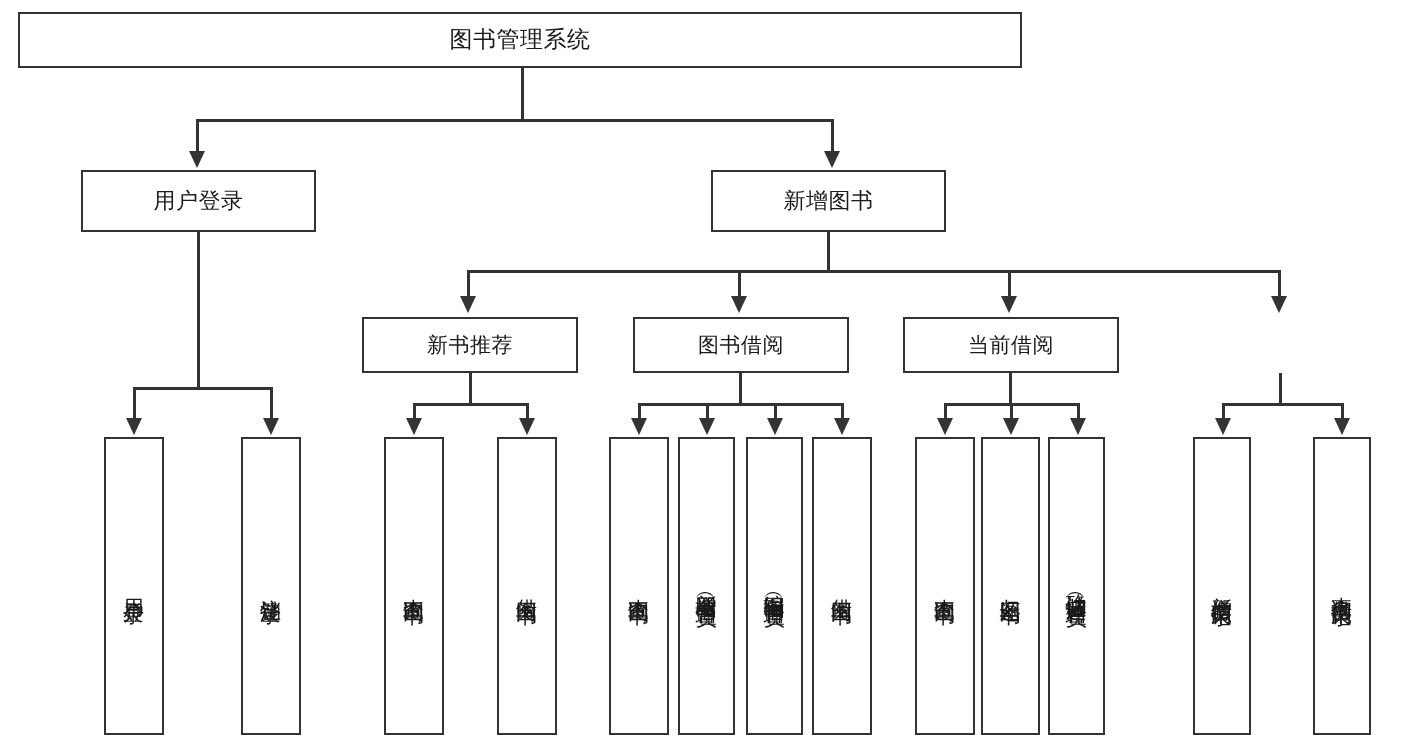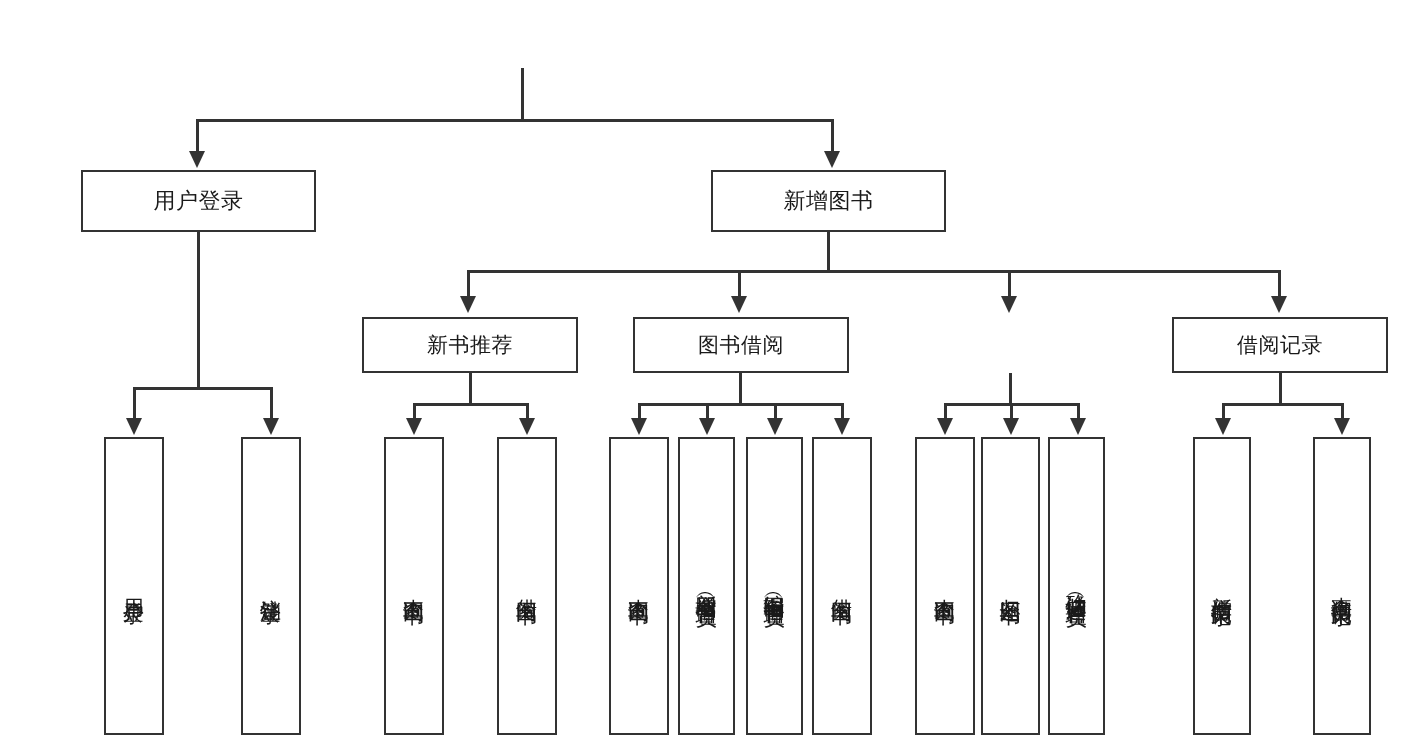--- a/index.html
+++ b/index.html
@@ -67,20 +67,23 @@
     letter-spacing: 0.5px;
     white-space: nowrap;
     user-select: none;
   }
 </style>
 </head>
 <body>
 
 <div id="diagram-root">
 
+  <div class="node root" style="left:18px; top:12px; width:1004px; height:56px;">
+    <span class="node-label">图书管理系统</span>
+  </div>
 
   <div class="conn v" style="left:521px; top:68px; height:52px;"></div>
 
   <div class="conn h" style="left:196px; top:119px; width:637px;"></div>
 
   <div class="conn v" style="left:196px; top:119px; height:34px;"></div>
   <div class="arrow" style="left:189px; top:151px;"></div>
 
   <div class="conn v" style="left:831px; top:119px; height:34px;"></div>
   <div class="arrow" style="left:824px; top:151px;"></div>
@@ -110,22 +113,22 @@
   <div class="arrow" style="left:1001px; top:296px;"></div>
   <div class="conn v" style="left:1278px; top:270px; height:28px;"></div>
   <div class="arrow" style="left:1271px; top:296px;"></div>
 
   <div class="node level3" style="left:362px; top:317px; width:216px; height:56px;">
     <span class="node-label">新书推荐</span>
   </div>
   <div class="node level3" style="left:633px; top:317px; width:216px; height:56px;">
     <span class="node-label">图书借阅</span>
   </div>
-  <div class="node level3" style="left:1172px; top:317px; width:216px; height:56px;">
-    <span class="node-label">借阅记录</span>
+  <div class="node level3" style="left:903px; top:317px; width:216px; height:56px;">
+    <span class="node-label">当前借阅</span>
   </div>
 
   <div class="conn v" style="left:469px; top:373px; height:32px;"></div>
   <div class="conn h" style="left:413px; top:403px; width:113px;"></div>
   <div class="conn v" style="left:413px; top:403px; height:17px;"></div>
   <div class="arrow" style="left:406px; top:418px;"></div>
   <div class="conn v" style="left:526px; top:403px; height:17px;"></div>
   <div class="arrow" style="left:519px; top:418px;"></div>
 
   <div class="conn v" style="left:739px; top:373px; height:32px;"></div>

